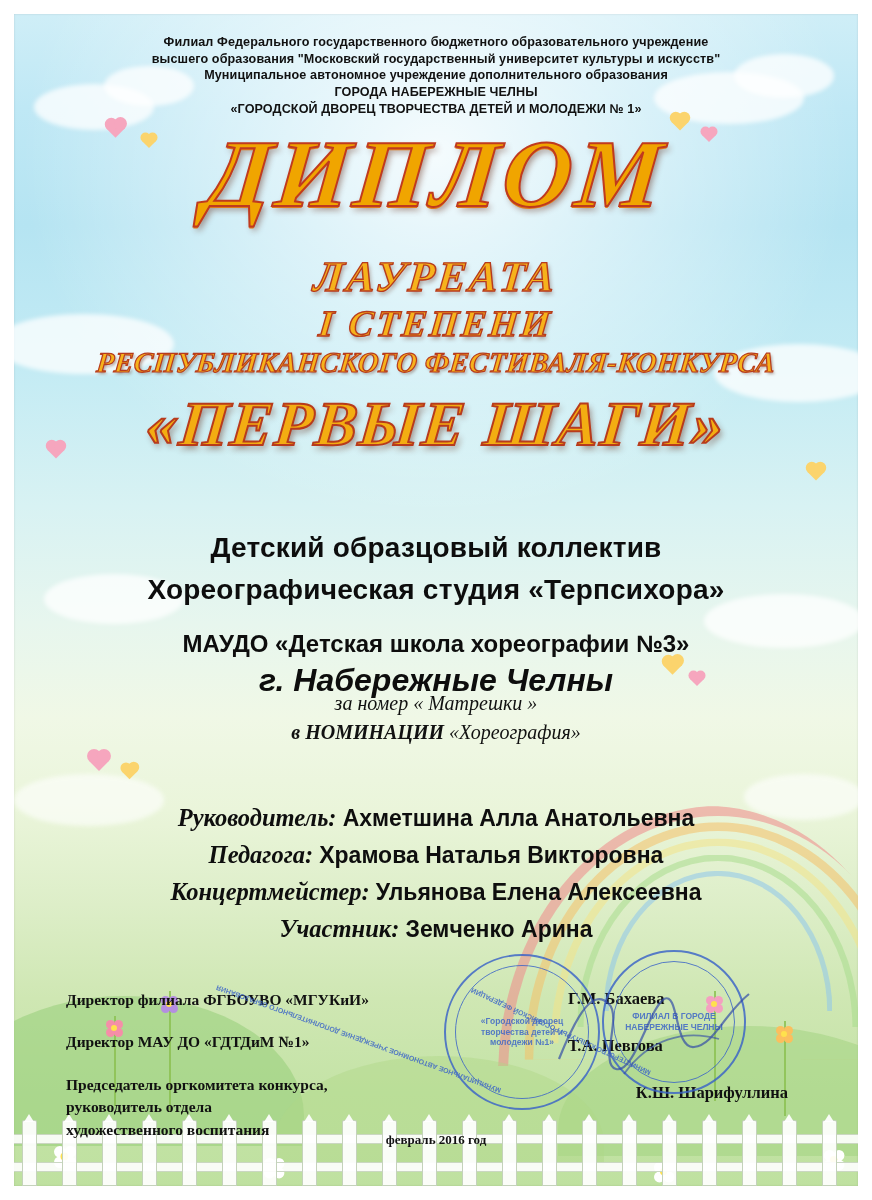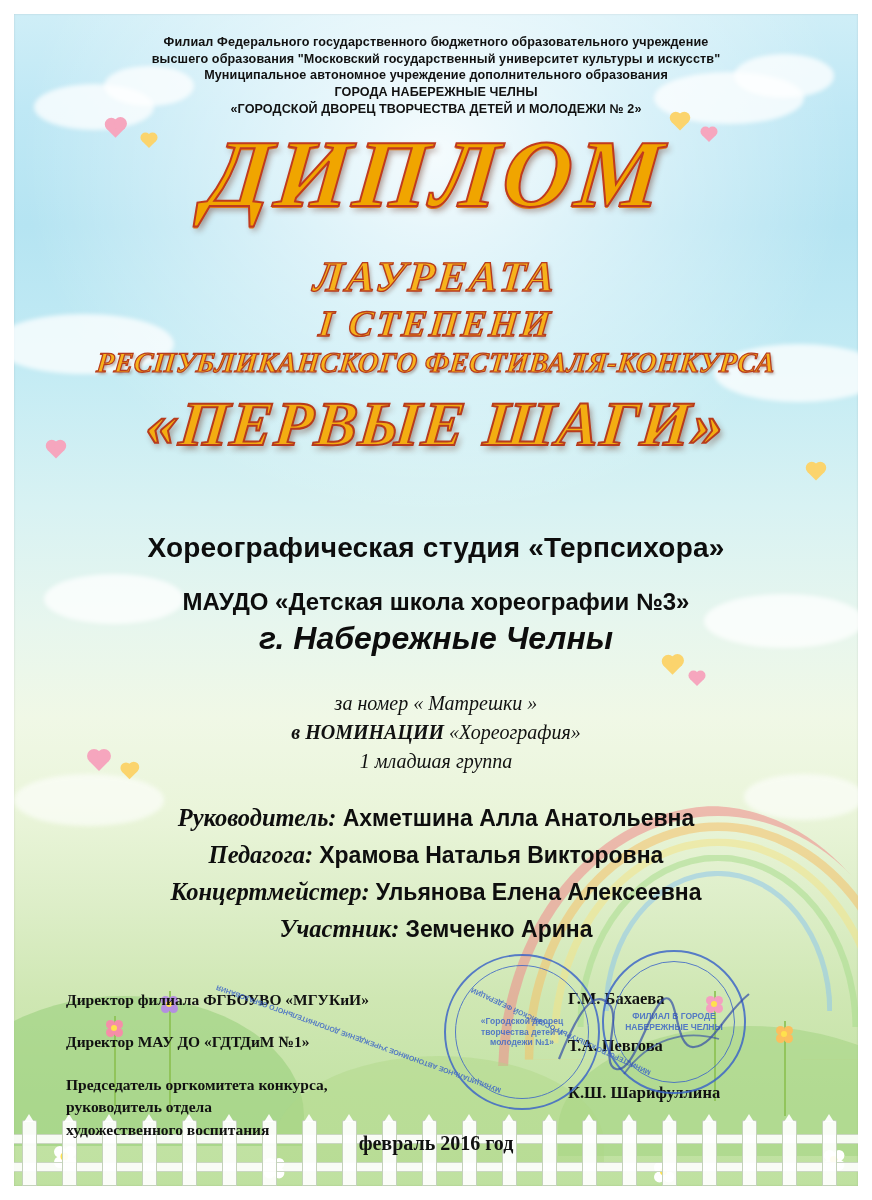--- a/index.html
+++ b/index.html
@@ -350,29 +350,29 @@
     right: 70px;
     top: 975px;
     width: 220px;
     text-align: left;
     font-family: "Liberation Serif", serif;
     font-size: 16.5px;
     font-weight: bold;
     color: #111;
   }
   .sig-names div { margin-bottom: 27px; white-space: nowrap; }
-  .sig-names div.third { margin-top: 16px; }
+  .sig-names div.third { margin-top: 16px; text-align: right; }
 
   .date {
     position: absolute;
     left: 0; right: 0;
     top: 1118px;
     text-align: center;
     font-family: "Liberation Serif", serif;
-    font-size: 20px;
+    font-size: 13px;
     font-weight: bold;
     color: #111;
   }
 
   
   .stamp {
     position: absolute;
     border-radius: 50%;
     border: 2.5px solid #3a63c8;
     color: #3a63c8;
@@ -558,45 +558,45 @@
       <div class="picket" style="left:808px;"></div>
     </div>
 
     <div class="content">
 
       <div class="org-header">
         <div>Филиал Федерального государственного бюджетного образовательного   учреждение</div>
         <div>высшего образования  "Московский государственный университет культуры и искусств"</div>
         <div>Муниципальное автономное учреждение дополнительного образования</div>
         <div>ГОРОДА НАБЕРЕЖНЫЕ ЧЕЛНЫ</div>
-        <div>«ГОРОДСКОЙ ДВОРЕЦ ТВОРЧЕСТВА ДЕТЕЙ И МОЛОДЕЖИ № 2»</div>
+        <div>«ГОРОДСКОЙ ДВОРЕЦ ТВОРЧЕСТВА ДЕТЕЙ И МОЛОДЕЖИ № 1»</div>
       </div>
 
       <div class="diploma-word">ДИПЛОМ</div>
       <div class="laureate">ЛАУРЕАТА</div>
       <div class="degree">I СТЕПЕНИ</div>
       <div class="festival">РЕСПУБЛИКАНСКОГО  ФЕСТИВАЛЯ-КОНКУРСА</div>
       <div class="contest-name">«ПЕРВЫЕ ШАГИ»</div>
 
       <div class="recipient">
+        <div class="r1">Детский образцовый коллектив</div>
         <div class="r2">Хореографическая студия «Терпсихора»</div>
         <div class="r3">МАУДО «Детская школа хореографии №3»</div>
         <div class="r4">г. Набережные Челны</div>
       </div>
 
       <div class="nomination">
         <div>
           <span>за номер</span>
           <span>« Матрешки »</span>
         </div>
         <div>
           <span class="bold-part">в НОМИНАЦИИ</span>
           <span>«Хореография»</span>
         </div>
-        <div>1 младшая группа</div>
       </div>
 
       <div class="staff">
         <div class="row">
           <span class="role">Руководитель:</span>
           <span class="person">Ахметшина Алла Анатольевна</span>
         </div>
         <div class="row">
           <span class="role">Педагога:</span>
           <span class="person">Храмова Наталья Викторовна</span>

